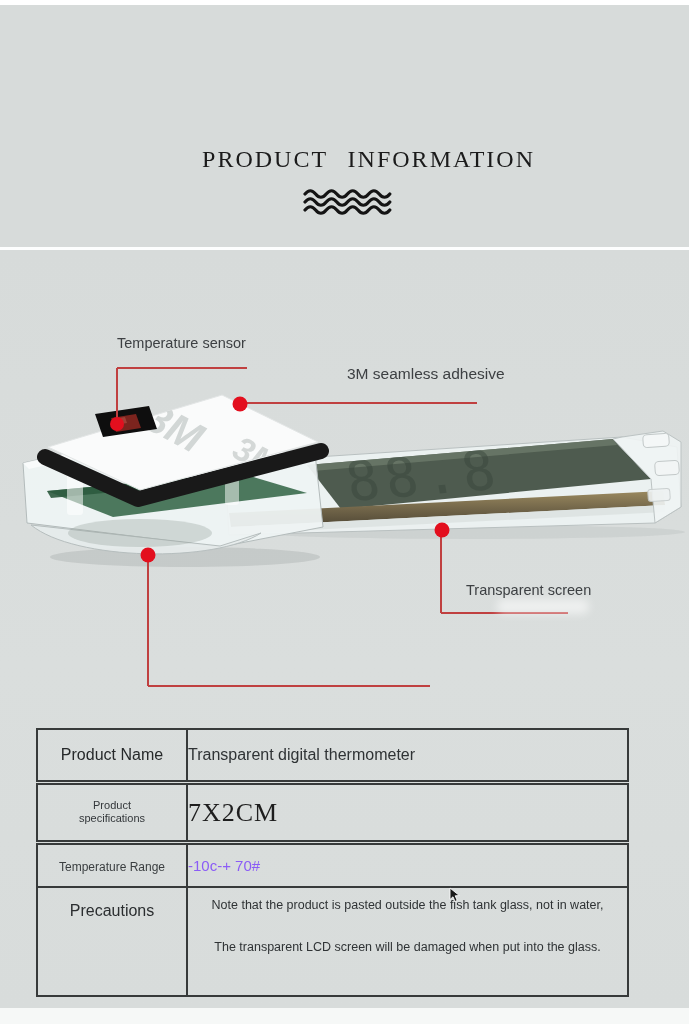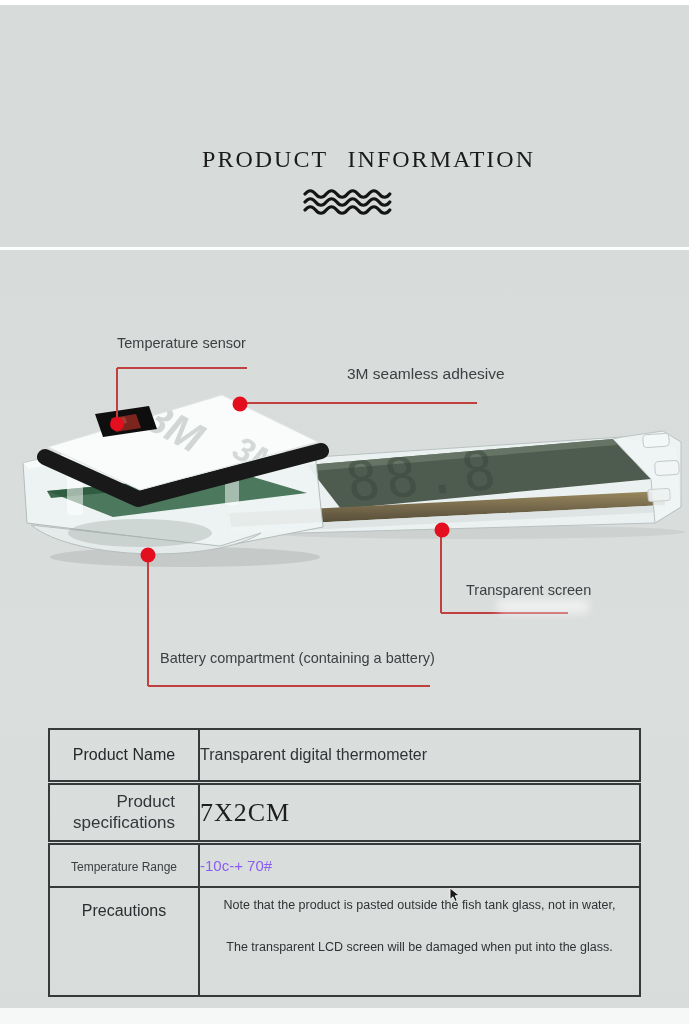--- a/index.html
+++ b/index.html
@@ -20,32 +20,32 @@
   .callout-svg{position:absolute;left:0;top:0;width:689px;height:1024px;pointer-events:none;}
 
   .lbl{position:absolute;color:#3d4043;white-space:nowrap;}
   .lbl-sensor{left:117px;top:335px;font-size:14.5px;}
   .lbl-adhesive{left:347px;top:365px;font-size:15.5px;}
   .lbl-screen{left:466px;top:582px;font-size:14.5px;}
   .lbl-battery{left:160px;top:650px;font-size:14.5px;}
   .smudge{position:absolute;left:497px;top:599px;width:92px;height:15px;background:rgba(255,255,255,0.55);
           filter:blur(4px);border-radius:6px;}
 
-  table.spec{position:absolute;left:48px;top:728px;width:593px;border-collapse:collapse;
+  table.spec{position:absolute;left:36px;top:728px;width:593px;border-collapse:collapse;
              color:#2c2f30;background:transparent;}
   table.spec, table.spec td{border:2px solid #373a3a;}
   table.spec td{padding:0;}
   td.lcol{width:148px;text-align:center;vertical-align:middle;}
   td.vcol{padding-left:14px;vertical-align:middle;}
   tr.r1 td{height:50px;border-bottom:5px double #373a3a;}
   tr.r2 td{height:55px;border-bottom:5px double #373a3a;}
   tr.r3 td{height:41px;}
   tr.r4 td{height:93px;}
   .t-name{font-size:16px;color:#26292a;}
-  .t-spec{display:inline-block;width:102px;text-align:right;font-size:17px;line-height:1.2;color:#33373a;}
+  .t-spec{display:inline-block;width:102px;text-align:center;font-size:11px;line-height:1.2;color:#33373a;}
   .t-range{font-size:12px;color:#3a3e40;text-align:center;}
   .t-prec{font-size:16px;color:#2b2e30;}
   tr.r4 td.lcol{vertical-align:top;padding-top:14px;}
   tr.r4 td.vcol{vertical-align:top;}
   .v-name{font-size:16px;color:#2f3335;}
   .v-spec{font-family:"Liberation Serif", serif;font-size:26px;letter-spacing:1px;color:#1e1e1e;}
   .v-range{font-size:15px;color:#8b5cf6;}
   .v-prec{font-size:12.5px;color:#2f3335;margin:0;text-align:center;}
   .v-prec.p1{margin-top:10px;}
   .v-prec.p2{margin-top:28px;}
@@ -154,21 +154,20 @@
       <circle cx="442" cy="530" r="7.5"></circle>
       <circle cx="148" cy="555" r="7.5"></circle>
     </g>
   </svg>
 
   <div class="smudge"></div>
 
   <div class="lbl lbl-sensor">Temperature sensor</div>
   <div class="lbl lbl-adhesive">3M seamless adhesive</div>
   <div class="lbl lbl-screen">Transparent screen</div>
-  <div class="lbl lbl-battery">Battery compartment (containing a battery)</div>
 
   <table class="spec">
     <tbody>
       <tr class="r1">
         <td class="lcol"><span class="t-name">Product Name</span></td>
         <td class="vcol"><span class="v-name">Transparent digital thermometer</span></td>
       </tr>
       <tr class="r2">
         <td class="lcol"><span class="t-spec">Product specifications</span></td>
         <td class="vcol"><span class="v-spec">7X2CM</span></td>

